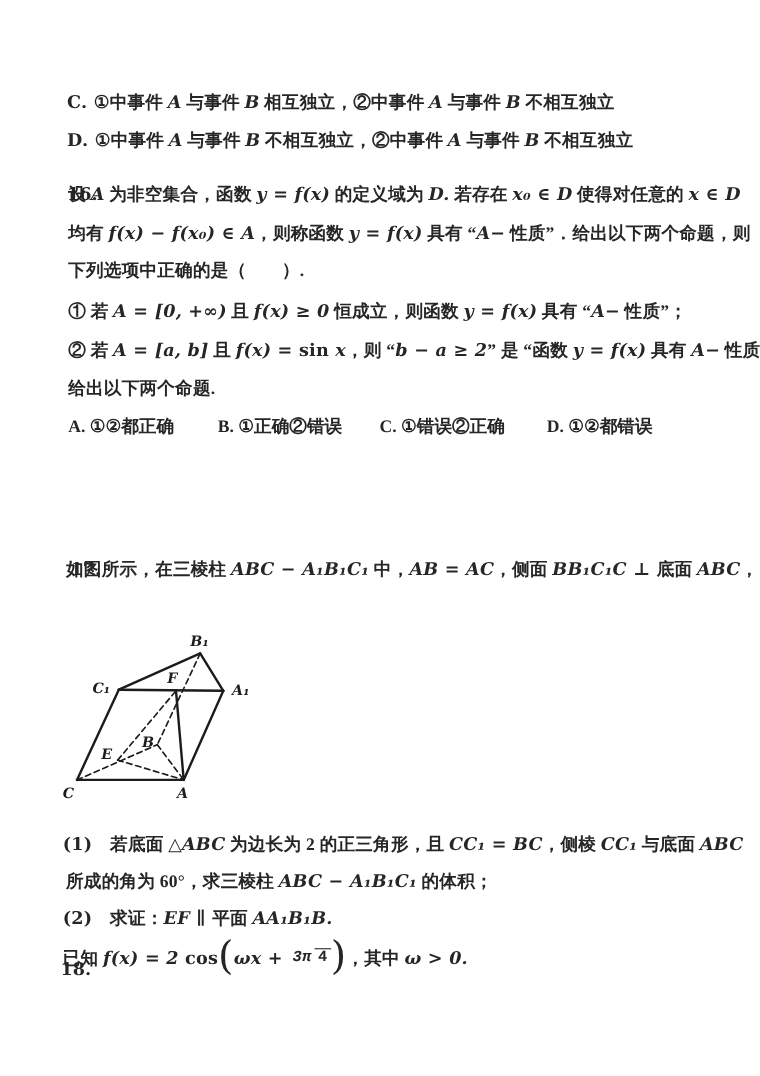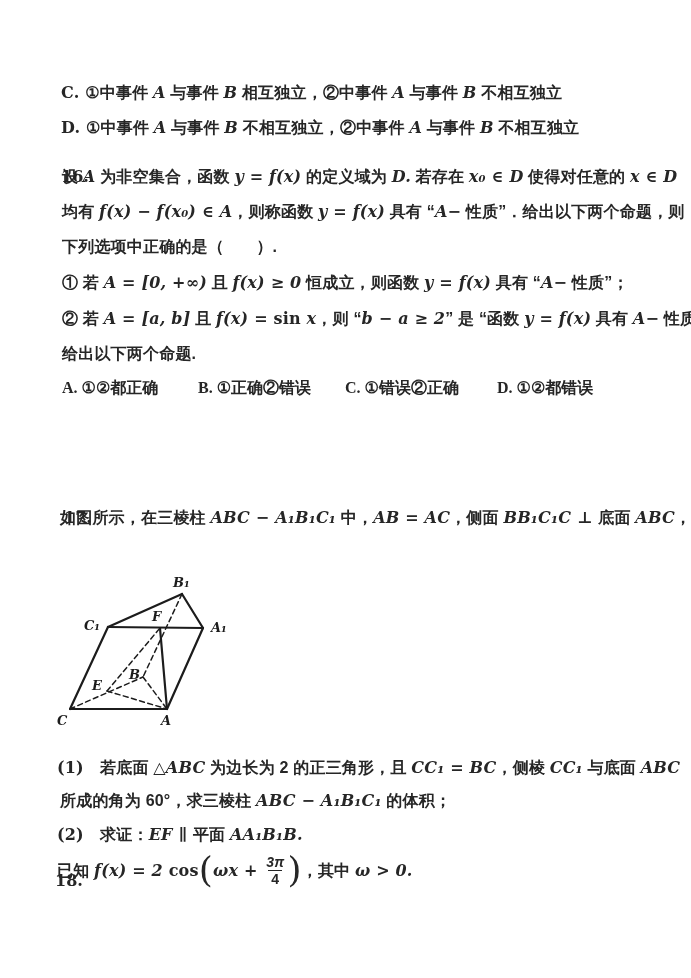--- a/index.html
+++ b/index.html
@@ -6,30 +6,30 @@
   body{
     width:691px;height:978px;background:#ffffff;
     font-family:"Liberation Serif","DejaVu Serif",serif;
     color:#262626;
   }
   .page{position:relative;width:691px;height:978px;background:#fff;overflow:hidden;}
   .line{
     position:absolute;font-size:16px;line-height:24px;white-space:nowrap;
     font-weight:600;letter-spacing:0.2px;
   }
-  .run-c{font-family:Liberation Sans, sans-serif;}
+  .run-c{font-family:Liberation Serif, serif;}
   .run-m{font-family:"DejaVu Serif",serif;font-style:italic;}
   .run-r{font-family:"DejaVu Serif",serif;}
   .run-bp{
     font-family:"DejaVu Serif",serif;font-size:36px;font-weight:400;
     vertical-align:middle;line-height:0;position:relative;top:-2px;
   }
   .frac{
-    display:inline-flex;flex-direction:column;align-items:center;
-    vertical-align:middle;font-family:Liberation Sans, sans-serif;
+    display:inline-flex;flex-direction:row;align-items:flex-end;
+    vertical-align:middle;font-family:Liberation Mono, monospace;
     font-size:14px;line-height:1.15;position:relative;top:-2px;
   }
   .frac .fn{padding:0 3px;font-style:italic;}
   .frac .fd{border-top:1.4px solid #262626;padding:0 3px;}
   .qnum{position:absolute;font-size:16px;font-weight:600;font-family:"DejaVu Serif",serif;margin-left:28px;}
   .section-title{
     position:absolute;font-size:19px;font-weight:700;letter-spacing:1px;
     font-family:"Liberation Serif","DejaVu Serif",serif;line-height:28px;
   }
   .opt{position:absolute;font-size:16px;font-weight:600;white-space:nowrap;}

